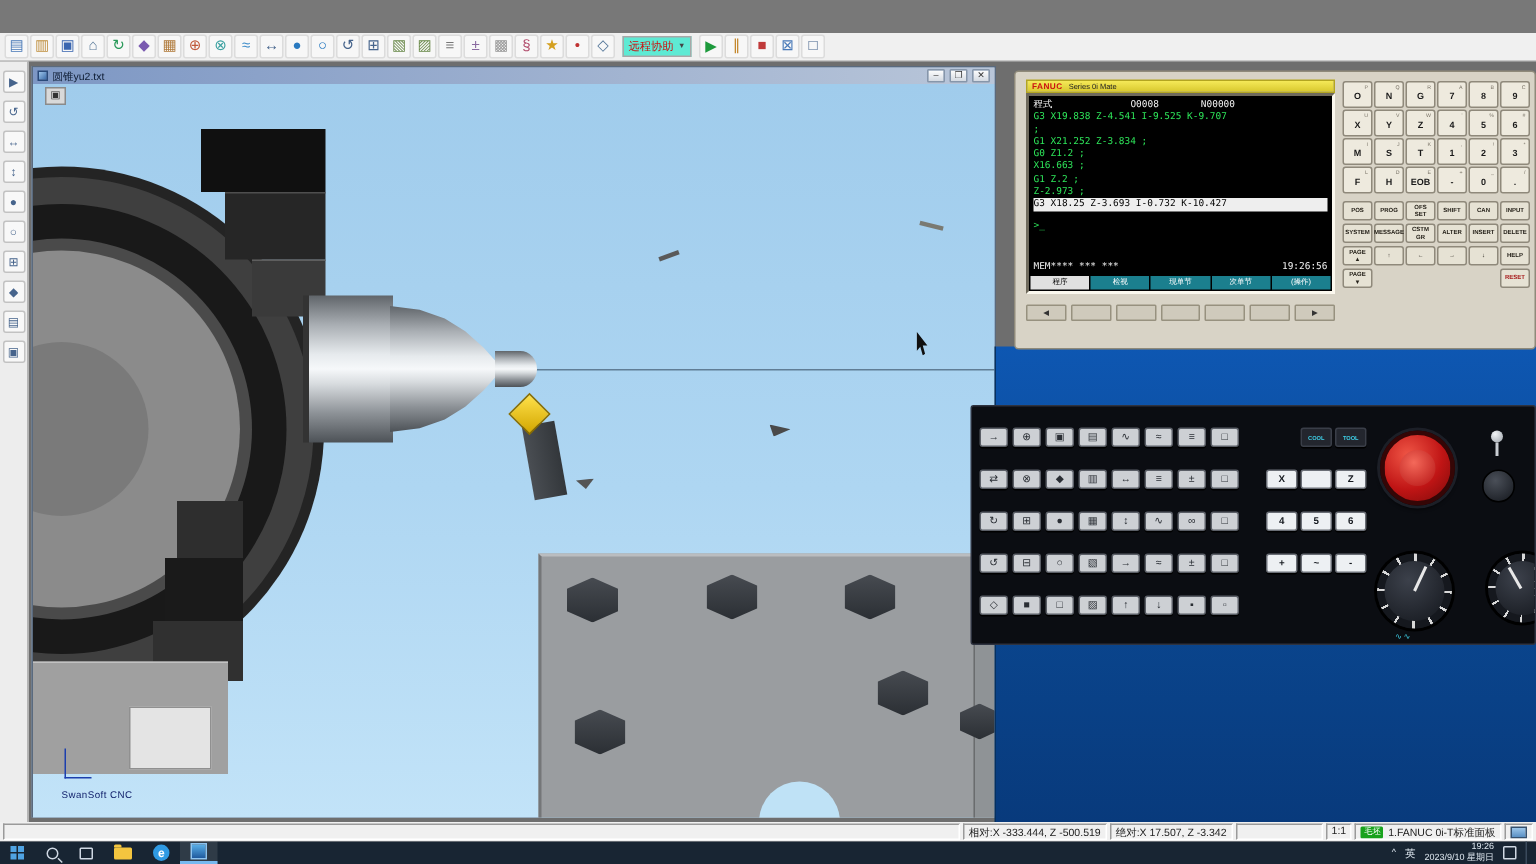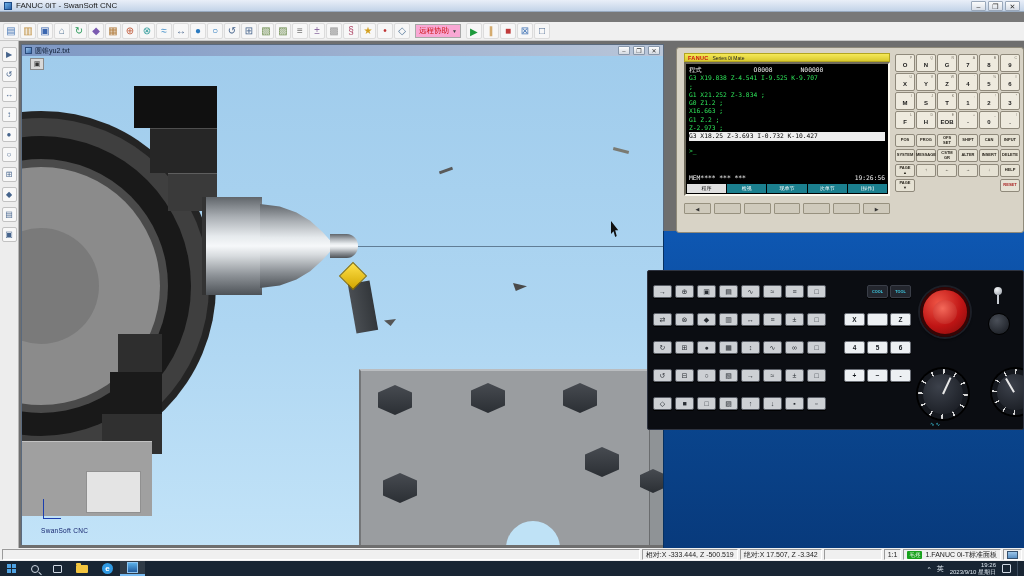--- a/index.html
+++ b/index.html
@@ -16,21 +16,21 @@
 
 
 .menubar{position:absolute;top:12px;left:0;right:0;height:10px;background:#f4f4f4;border-bottom:1px solid #dcdcdc;display:flex;align-items:center;padding-left:3px;}
 .menu-item{font-size:7.5px;color:#111;padding:0 5px;line-height:10px;}
 
 
 .toolbar{position:absolute;top:22px;left:0;right:0;height:19px;background:#f0f0f0;border-bottom:1px solid #c8c8c8;display:flex;align-items:center;padding:0 3px;gap:1px;}
 .tb-icons{display:flex;gap:1px;}
 .tb-btn{width:16px;height:16px;display:flex;align-items:center;justify-content:center;border:1px solid #dcdcdc;background:#f7f7f7;border-radius:2px;flex:none;}
 .tb-g{font-size:10px;line-height:10px;}
-.remote{display:flex;align-items:center;border:1px solid #a8a8a8;background:#f9a8d4;height:14px;padding:0 3px;margin:0 4px;gap:3px;}
+.remote{display:flex;align-items:center;border:1px solid #a8a8a8;background:#5eead4;height:14px;padding:0 3px;margin:0 4px;gap:3px;}
 .remote-label{font-size:7.5px;color:#cc1111;white-space:nowrap;}
 .remote-arr{font-size:5px;color:#444;}
 .play-btn{width:16px;height:16px;border:1px solid #dcdcdc;background:#f7f7f7;color:#1d9a3c;font-size:10px;display:flex;align-items:center;justify-content:center;border-radius:2px;}
 
 
 .workspace{position:absolute;top:41px;left:0;width:1024px;height:507px;background:#6e6e6e;}
 .left-strip{position:absolute;left:0;top:0;width:19px;height:507px;background:#ededed;border-right:1px solid #b5b5b5;display:flex;flex-direction:column;align-items:center;padding-top:6px;gap:5px;}
 .ls-btn{width:15px;height:15px;border:1px solid #c2c2c2;background:#f8f8f8;border-radius:2px;display:flex;align-items:center;justify-content:center;font-size:8px;color:#46648c;flex:none;}
 
 
@@ -125,29 +125,20 @@
 .tk-clock{text-align:right;font-size:6px;line-height:7px;}
 .notif-ico{width:9px;height:9px;border:1px solid #cfd8e3;border-radius:1px;}
 .tray-arrow{font-size:6px;}
 .show-desktop{width:3px;height:15px;border-left:1px solid #3a4a5c;}
 </style>
 </head>
 <body>
 
 <div id="screen">
 
-  <div class="titlebar">
-    <span class="app-ico"></span>
-    <span class="t-title">FANUC 0iT - SwanSoft CNC</span>
-    <span class="winbtns">
-      <span class="wbtn">–</span>
-      <span class="wbtn">❐</span>
-      <span class="wbtn">✕</span>
-    </span>
-  </div>
 
 
   <div class="toolbar">
     <span class="tb-icons">
 
     <span class="tb-btn">
           <span class="tb-g" style="color: rgb(74, 122, 184);">▤</span>
         </span>
         <span class="tb-btn">
           <span class="tb-g" style="color: rgb(192, 144, 64);">▥</span>

